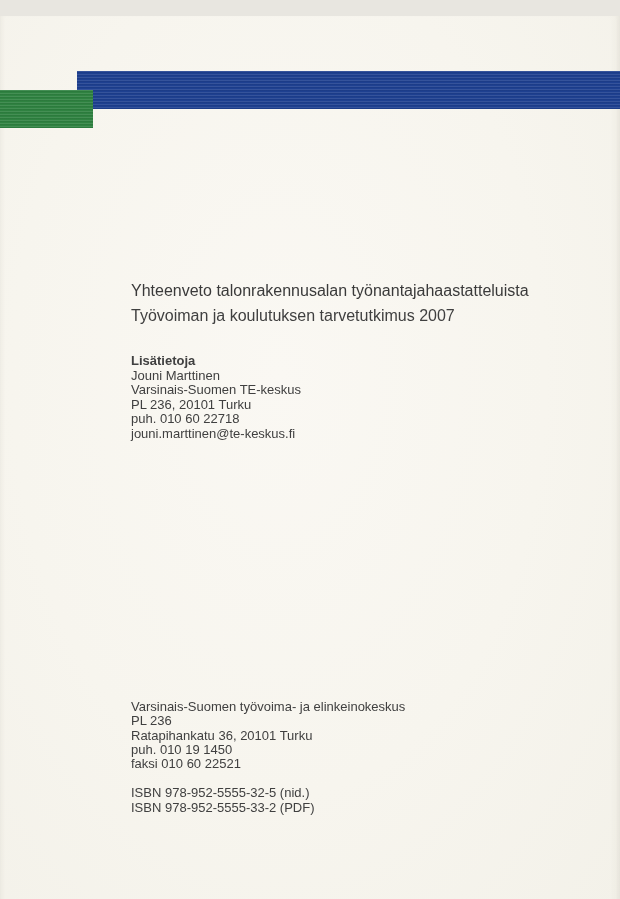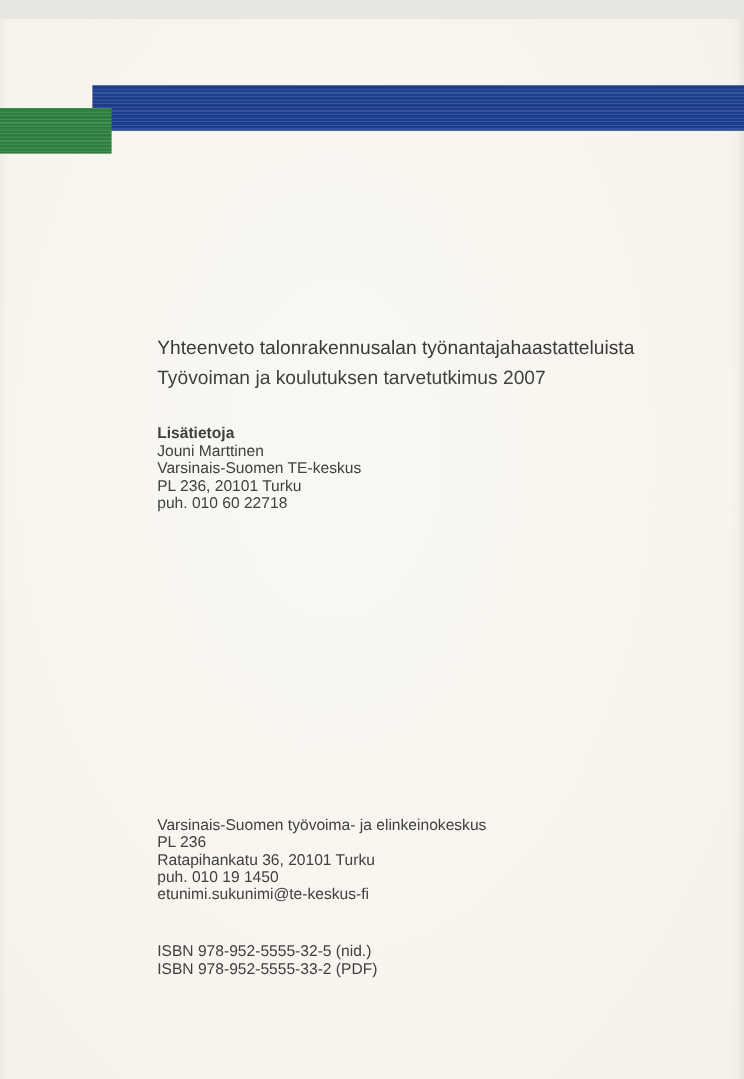--- a/index.html
+++ b/index.html
@@ -58,21 +58,21 @@
     top: 291px;
     font-size: 16px;
     line-height: 17px;
   }
   .block {
     font-size: 13px;
     line-height: 14.6px;
   }
   .contact-block { top: 338px; }
   .contact-block .heading { font-weight: bold; }
-  .publisher-block { top: 665px; line-height: 14.3px; }
+  .publisher-block { top: 684px; line-height: 14.3px; }
   .identifier-block { top: 770px; line-height: 14.5px; }
   .line { white-space: nowrap; }
 </style>
 </head>
 <body>
 
 <div class="page">
 
   <div class="bar bar-blue" style="background-color: rgb(30, 64, 144);"></div>
 
@@ -81,28 +81,29 @@
   <div class="txt title">Yhteenveto talonrakennusalan työnantajahaastatteluista</div>
 
   <div class="txt subtitle">Työvoiman ja koulutuksen tarvetutkimus 2007</div>
 
   <div class="txt block contact-block">
     <div class="line heading">Lisätietoja</div>
     <div class="line">Jouni Marttinen</div>
     <div class="line">Varsinais-Suomen TE-keskus</div>
     <div class="line">PL 236, 20101 Turku</div>
     <div class="line">puh. 010 60 22718</div>
+    <div class="line">jouni.marttinen@te-keskus.fi</div>
   </div>
 
   <div class="txt block publisher-block">
     <div class="line">Varsinais-Suomen työvoima- ja elinkeinokeskus</div>
     <div class="line">PL 236</div>
     <div class="line">Ratapihankatu 36, 20101 Turku</div>
     <div class="line">puh. 010 19 1450</div>
-    <div class="line">etunimi.sukunimi@te-keskus-fi</div>
+    <div class="line">faksi 010 60 22521</div>
   </div>
 
   <div class="txt block identifier-block">
     <div class="line">ISBN 978-952-5555-32-5 (nid.)</div>
     <div class="line">ISBN 978-952-5555-33-2 (PDF)</div>
   </div>
 
 </div>
 
 </body></html>

